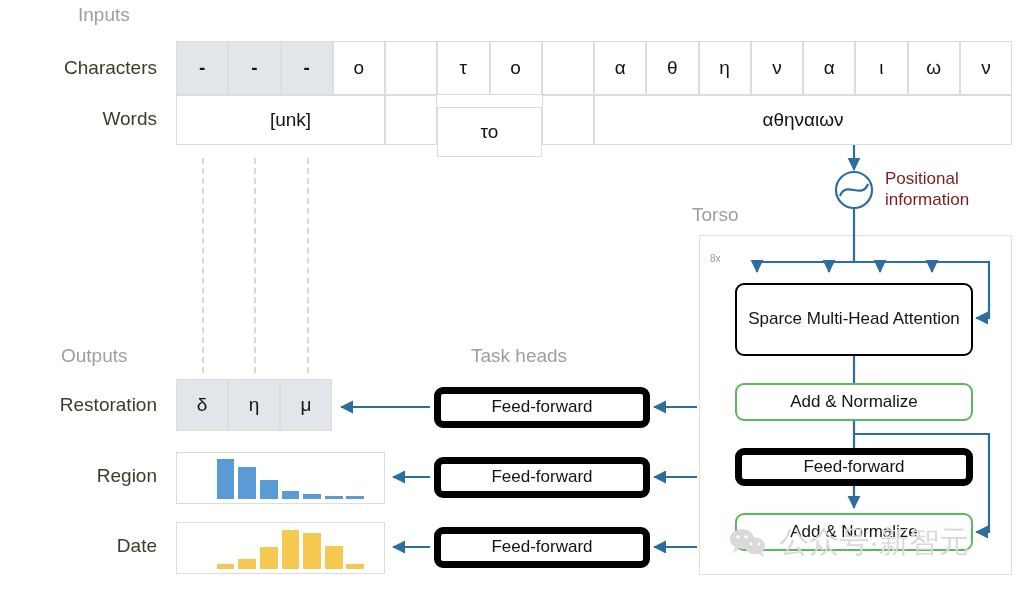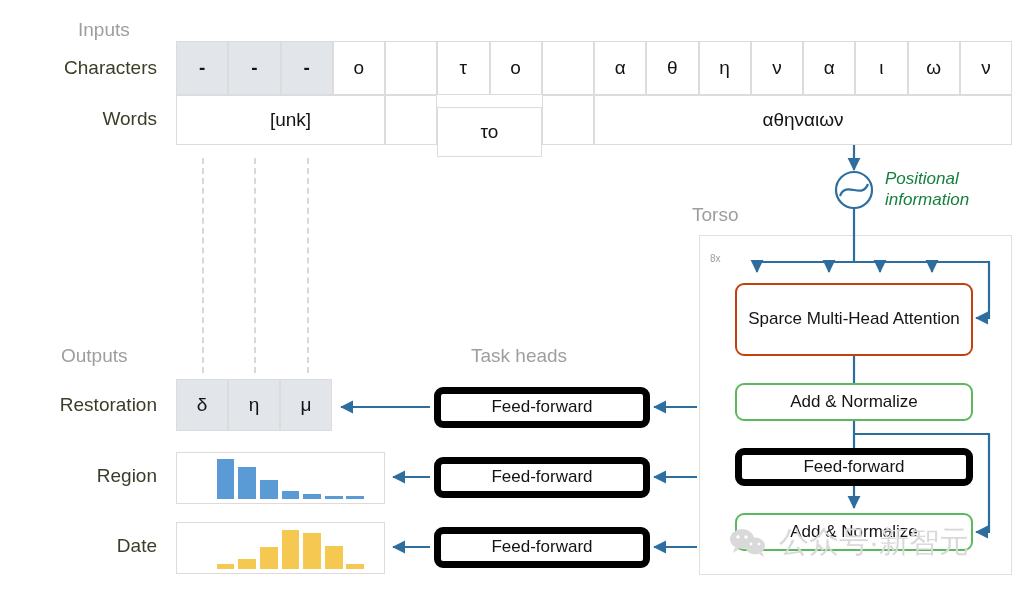--- a/index.html
+++ b/index.html
@@ -68,40 +68,39 @@
     display: flex;
     align-items: center;
     justify-content: center;
     text-align: center;
     font-size: 17px;
     color: #141414;
     line-height: 1.2;
   }
   .block.blue   { border: 7px solid #000000; }
   .block.green  { border: 2px solid #5cb85c; }
-  .block.purple { border: 2px solid #c2410c; }
+  .block.purple { border: 2px solid #000000; }
 
   
   .torso-box {
     position: absolute;
     border: 1px solid #e0e0e0;
     background: #ffffff;
   }
   .torso-rep {
     position: absolute;
     color: #9e9e9e;
     font-size: 10px;
   }
 
   
   .pos-label {
     position: absolute;
-    color: #15803d;
+    color: #7f1d1d;
     font-size: 17px;
-    font-style: italic;
     line-height: 1.25;
     white-space: nowrap;
   }
 
   svg.overlay {
     position: absolute;
     left: 0; top: 0;
     width: 1027px; height: 589px;
     pointer-events: none;
   }
@@ -116,21 +115,21 @@
     font-size: 30px;
     white-space: nowrap;
     pointer-events: none;
   }
 </style>
 </head>
 <body>
 
 <div id="root">
 
-  <div class="abs section-caption" style="left:78px; top:19px;">Inputs</div>
+  <div class="abs section-caption" style="left:78px; top:4px;">Inputs</div>
   <div class="abs section-caption" style="left:61px; top:345px;">Outputs</div>
   <div class="abs section-caption" style="left:692px; top:204px;">Torso</div>
   <div class="abs section-caption" style="left:471px; top:345px;">Task heads</div>
 
   <div class="abs row-label" style="left:0px; top:57px; width:157px;">Characters</div>
   <div class="abs row-label" style="left:0px; top:394px; width:157px;">Restoration</div>
   <div class="abs row-label" style="left:0px; top:108px; width:157px;">Words</div>
   <div class="abs row-label" style="left:0px; top:535px; width:157px;">Date</div>
   <div class="abs row-label" style="left:0px; top:465px; width:157px;">Region</div>
 

